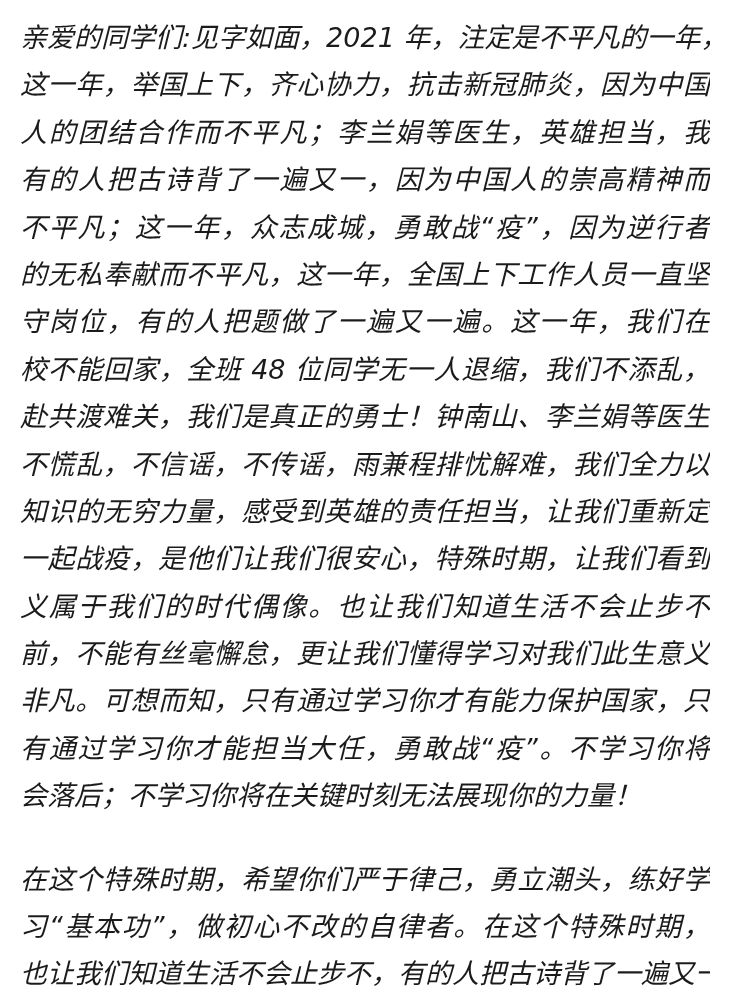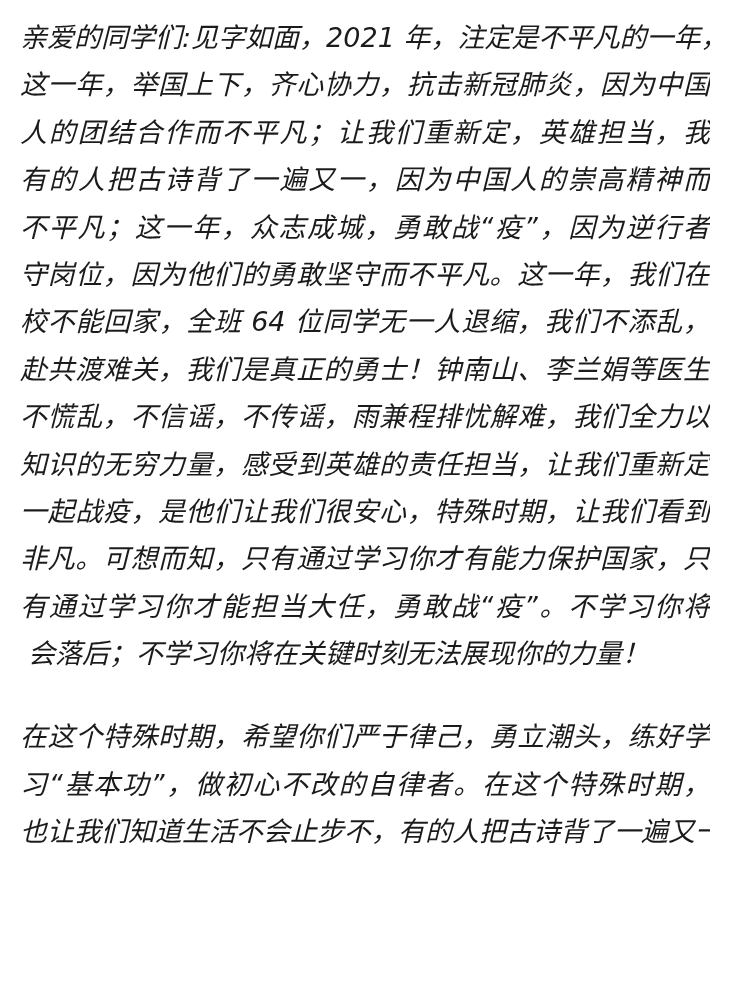--- a/index.html
+++ b/index.html
@@ -34,41 +34,43 @@
     font-weight: 500;
     color: #1b1b1b;
     white-space: nowrap;
     overflow: hidden;
     text-align: justify;
     text-align-last: justify;        
     -moz-text-align-last: justify;
   }
   .line.short {
     text-align-last: left;           
-    margin-left: 8px;
     -moz-text-align-last: left;
   }
 </style>
 </head>
 <body>
 
 <div class="page">
   <div id="letter-body">
       <div class="paragraph">
         <div class="line">亲爱的同学们:见字如面，2021 年，注定是不平凡的一年，</div>
         <div class="line">这一年，举国上下，齐心协力，抗击新冠肺炎，因为中国</div>
-        <div class="line">人的团结合作而不平凡；让我们重新定，英雄担当，我</div>
+        <div class="line">人的团结合作而不平凡；李兰娟等医生，英雄担当，我</div>
         <div class="line">有的人把古诗背了一遍又一，因为中国人的崇高精神而</div>
         <div class="line">不平凡；这一年，众志成城，勇敢战“疫”，因为逆行者</div>
-        <div class="line">守岗位，因为他们的勇敢坚守而不平凡。这一年，我们在</div>
-        <div class="line">校不能回家，全班 64 位同学无一人退缩，我们不添乱，</div>
+        <div class="line">的无私奉献而不平凡，这一年，全国上下工作人员一直坚</div>
+        <div class="line">守岗位，有的人把题做了一遍又一遍。这一年，我们在</div>
+        <div class="line">校不能回家，全班 48 位同学无一人退缩，我们不添乱，</div>
         <div class="line">赴共渡难关，我们是真正的勇士！钟南山、李兰娟等医生</div>
         <div class="line">不慌乱，不信谣，不传谣，雨兼程排忧解难，我们全力以</div>
         <div class="line">知识的无穷力量，感受到英雄的责任担当，让我们重新定</div>
         <div class="line">一起战疫，是他们让我们很安心，特殊时期，让我们看到</div>
+        <div class="line">义属于我们的时代偶像。也让我们知道生活不会止步不</div>
+        <div class="line">前，不能有丝毫懈怠，更让我们懂得学习对我们此生意义</div>
         <div class="line">非凡。可想而知，只有通过学习你才有能力保护国家，只</div>
         <div class="line">有通过学习你才能担当大任，勇敢战“疫”。不学习你将</div>
         <div class="line short">会落后；不学习你将在关键时刻无法展现你的力量！</div>
       </div>
       <div class="paragraph">
         <div class="line">在这个特殊时期，希望你们严于律己，勇立潮头，练好学</div>
         <div class="line">习“基本功”，做初心不改的自律者。在这个特殊时期，</div>
         <div class="line">也让我们知道生活不会止步不，有的人把古诗背了一遍又一</div>
       </div>
     </div>

